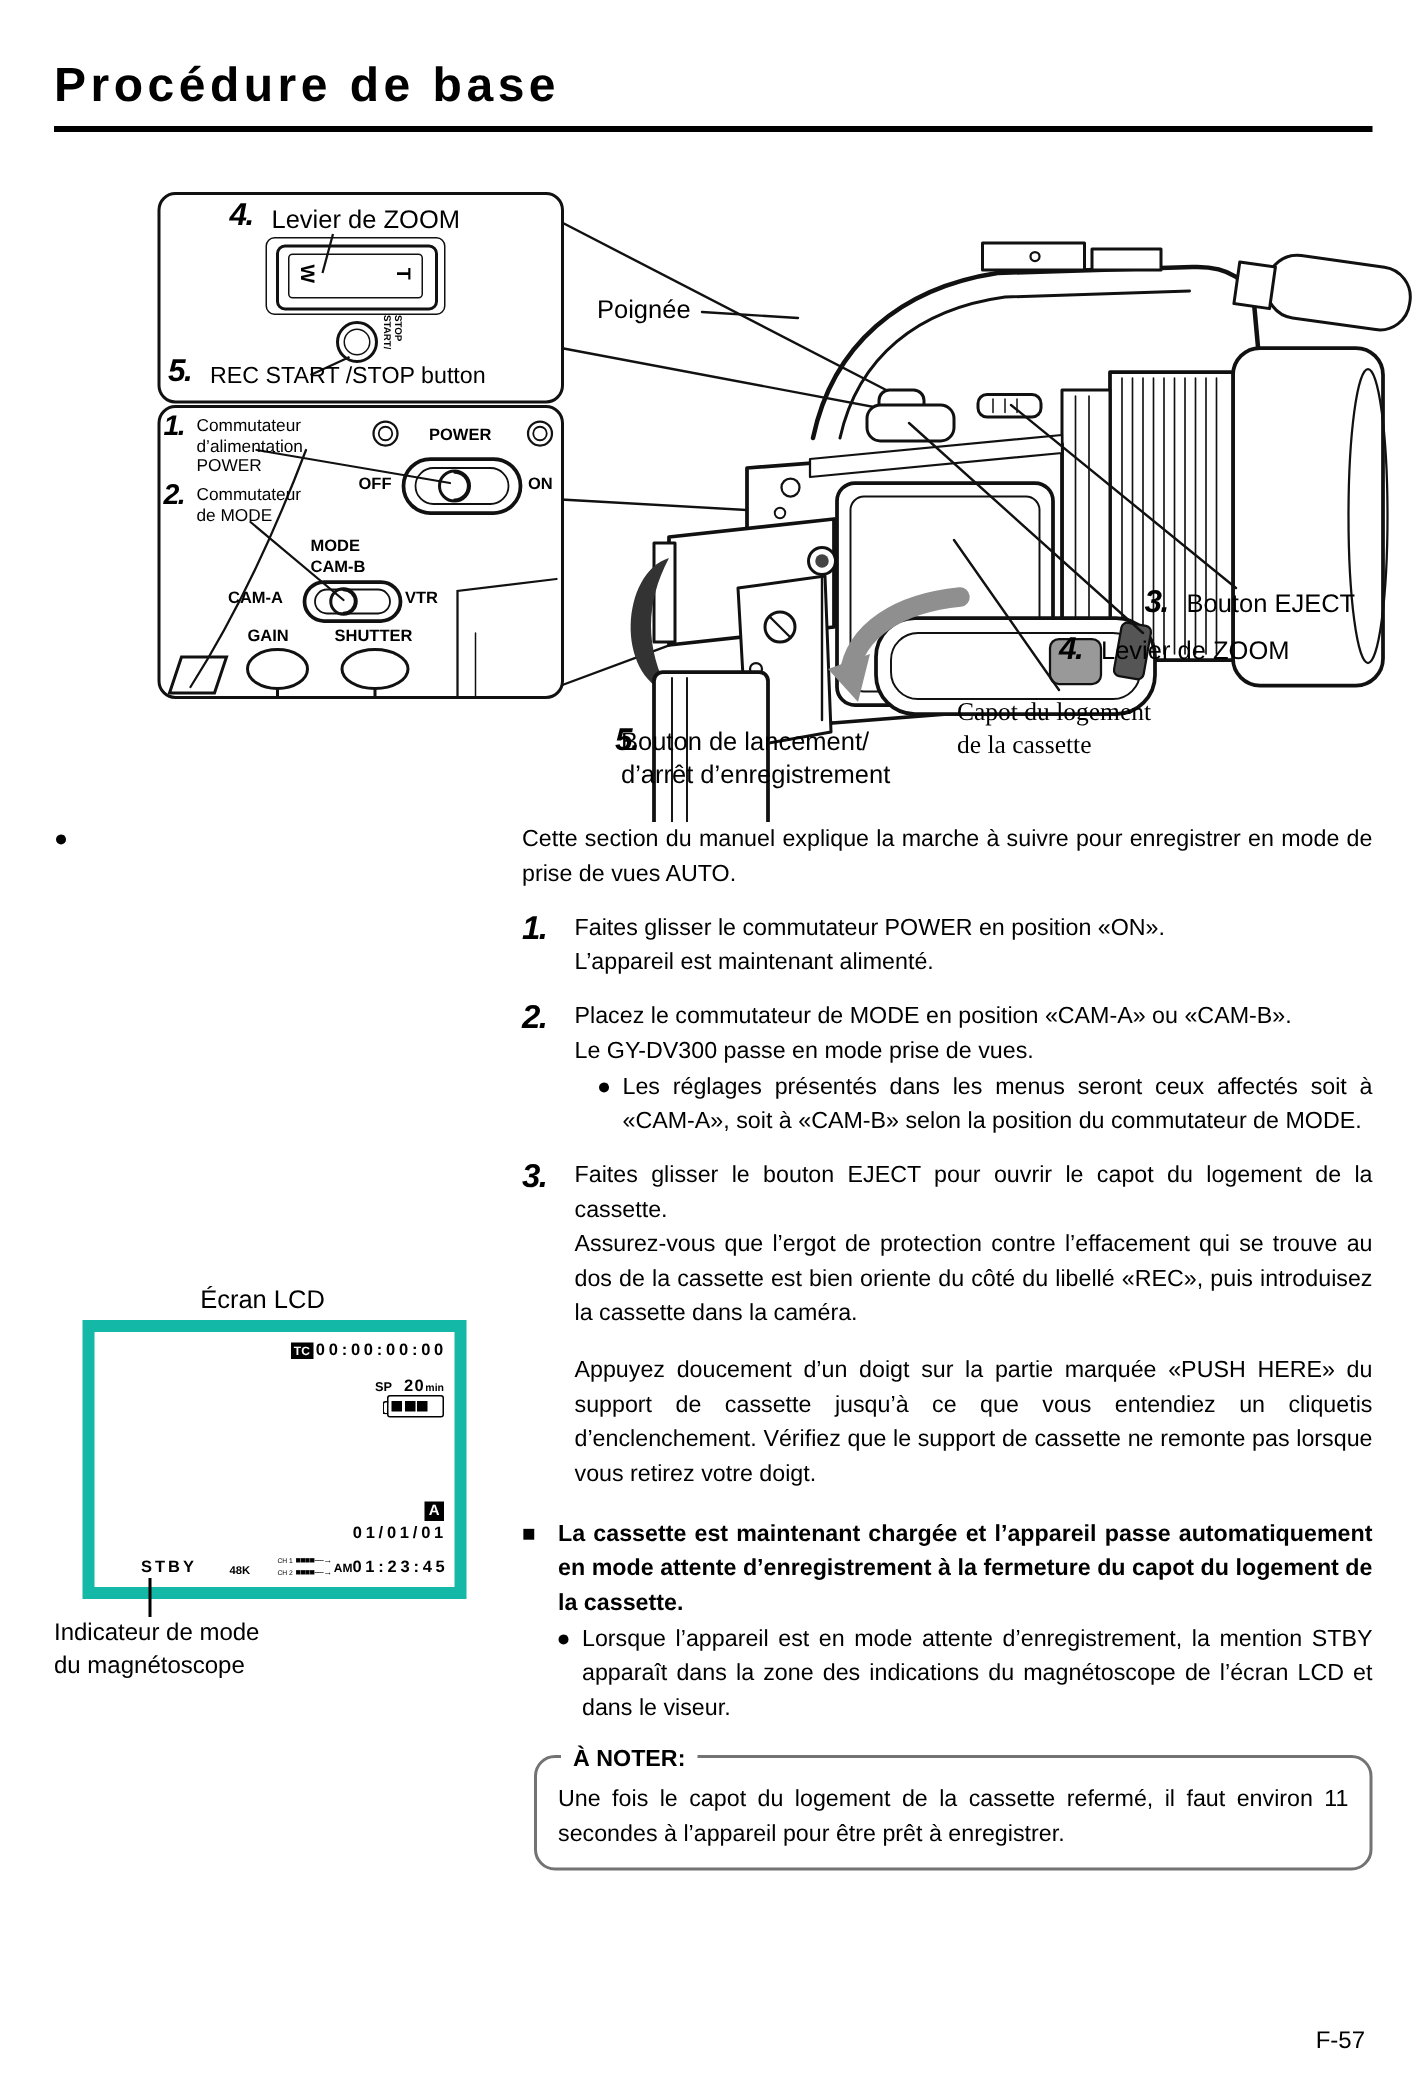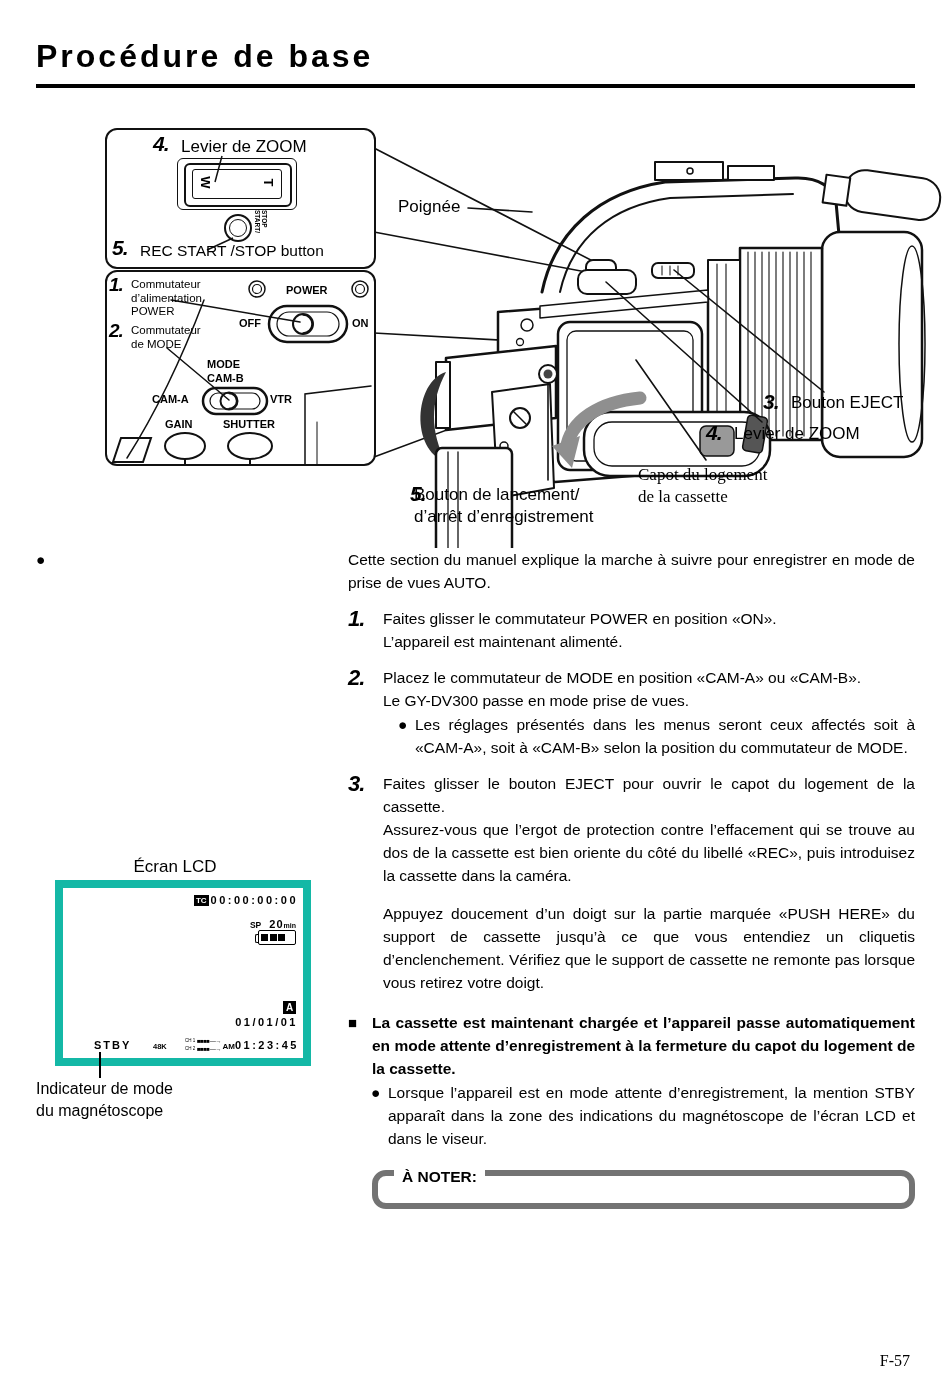--- a/index.html
+++ b/index.html
@@ -51,21 +51,21 @@
   .step{display:flex;margin-top:13px;}
   .step-num{width:35px;flex:none;font-size:22px;font-weight:bold;font-style:italic;letter-spacing:-1px;line-height:23px;}
   .step-body{flex:1;}
   .sub-bullet{display:flex;margin-top:1px;}
   .sub-bullet .bullet-mark{width:17px;margin-left:15px;}
   .result{display:flex;margin-top:17px;}
   .result-mark{width:24px;flex:none;font-size:15px;}
   .bold{font-weight:bold;}
 
   
-  .note{position:relative;border:6px solid #737373;border-radius:14px;margin-top:20px;margin-left:24px;
+  .note{position:relative;border:2px solid #737373;border-radius:14px;margin-top:20px;margin-left:8px;
         padding:16px 14px 11px 14px;}
   .note-title{position:absolute;top:-11px;left:16px;background:#fff;padding:0 8px;
               font-size:15.5px;font-weight:bold;}
 
   
   .lcd-title{position:absolute;left:55px;top:857px;width:240px;text-align:center;font-size:17px;}
   .lcd{position:absolute;left:55px;top:880px;width:240px;height:170px;border:8px solid #14b8a6;background:#fff;}
   .lcd .abs{position:absolute;}
   .lcd-tc-row{right:5px;top:6px;display:flex;align-items:center;gap:2px;}
   .badge{background:#000;color:#fff;font-size:8px;font-weight:bold;padding:1px 2px;line-height:9px;}
@@ -86,21 +86,21 @@
   .lcd-48k{left:90px;top:3px;font-size:7.5px;font-weight:bold;}
   .meter{left:122px;top:-2px;font-size:6px;line-height:8px;}
   .meter .mrow{display:flex;align-items:center;}
   .meter .chlab{font-size:4.5px;width:12px;}
   .meter .bars{letter-spacing:-0.5px;}
   .lcd-time{right:4px;top:0;display:flex;align-items:baseline;}
   .lcd-am{font-size:8px;font-weight:bold;}
   .lcd-caption{position:absolute;left:36px;top:1078px;font-size:16px;line-height:22px;}
   .cap-line{position:absolute;left:99px;top:1052px;width:2px;height:26px;background:#000;}
 
-  .page-num{position:absolute;right:40px;top:1352px;font-size:16px;font-family:Liberation Serif, serif;}
+  .page-num{position:absolute;right:40px;top:1352px;font-size:16px;}
 </style>
 </head>
 <body>
 
 <div class="header">
   <span class="h-title">Procédure de base</span>
 </div>
 <div class="h-rule"></div>
 
 <div class="diagram">
@@ -312,20 +312,21 @@
       <span class="result-mark">■</span>
       <span class="bold just" style="flex:1;">La cassette est maintenant chargée et l’appareil passe automatiquement en mode attente d’enregistrement à la fermeture du capot du logement de la cassette.</span>
     </div>
     <div class="sub-bullet" style="margin-left:8px;">
       <span class="bullet-mark">●</span>
       <span class="just" style="flex:1;">Lorsque l’appareil est en mode attente d’enregistrement, la mention STBY apparaît dans la zone des indications du magnétoscope de l’écran LCD et dans le viseur.</span>
     </div>
 
     <div class="note">
       <span class="note-title">À NOTER:</span>
+      <div class="just">Une fois le capot du logement de la cassette refermé, il faut environ 11 secondes à l’appareil pour être prêt à enregistrer.</div>
     </div>
   </div>
 </div>
 
 <div class="lcd-title">Écran LCD</div>
 <div class="lcd">
   <div class="abs lcd-tc-row">
     <span class="badge">TC</span>
     <span class="lcd-num">00:00:00:00</span>
   </div>

